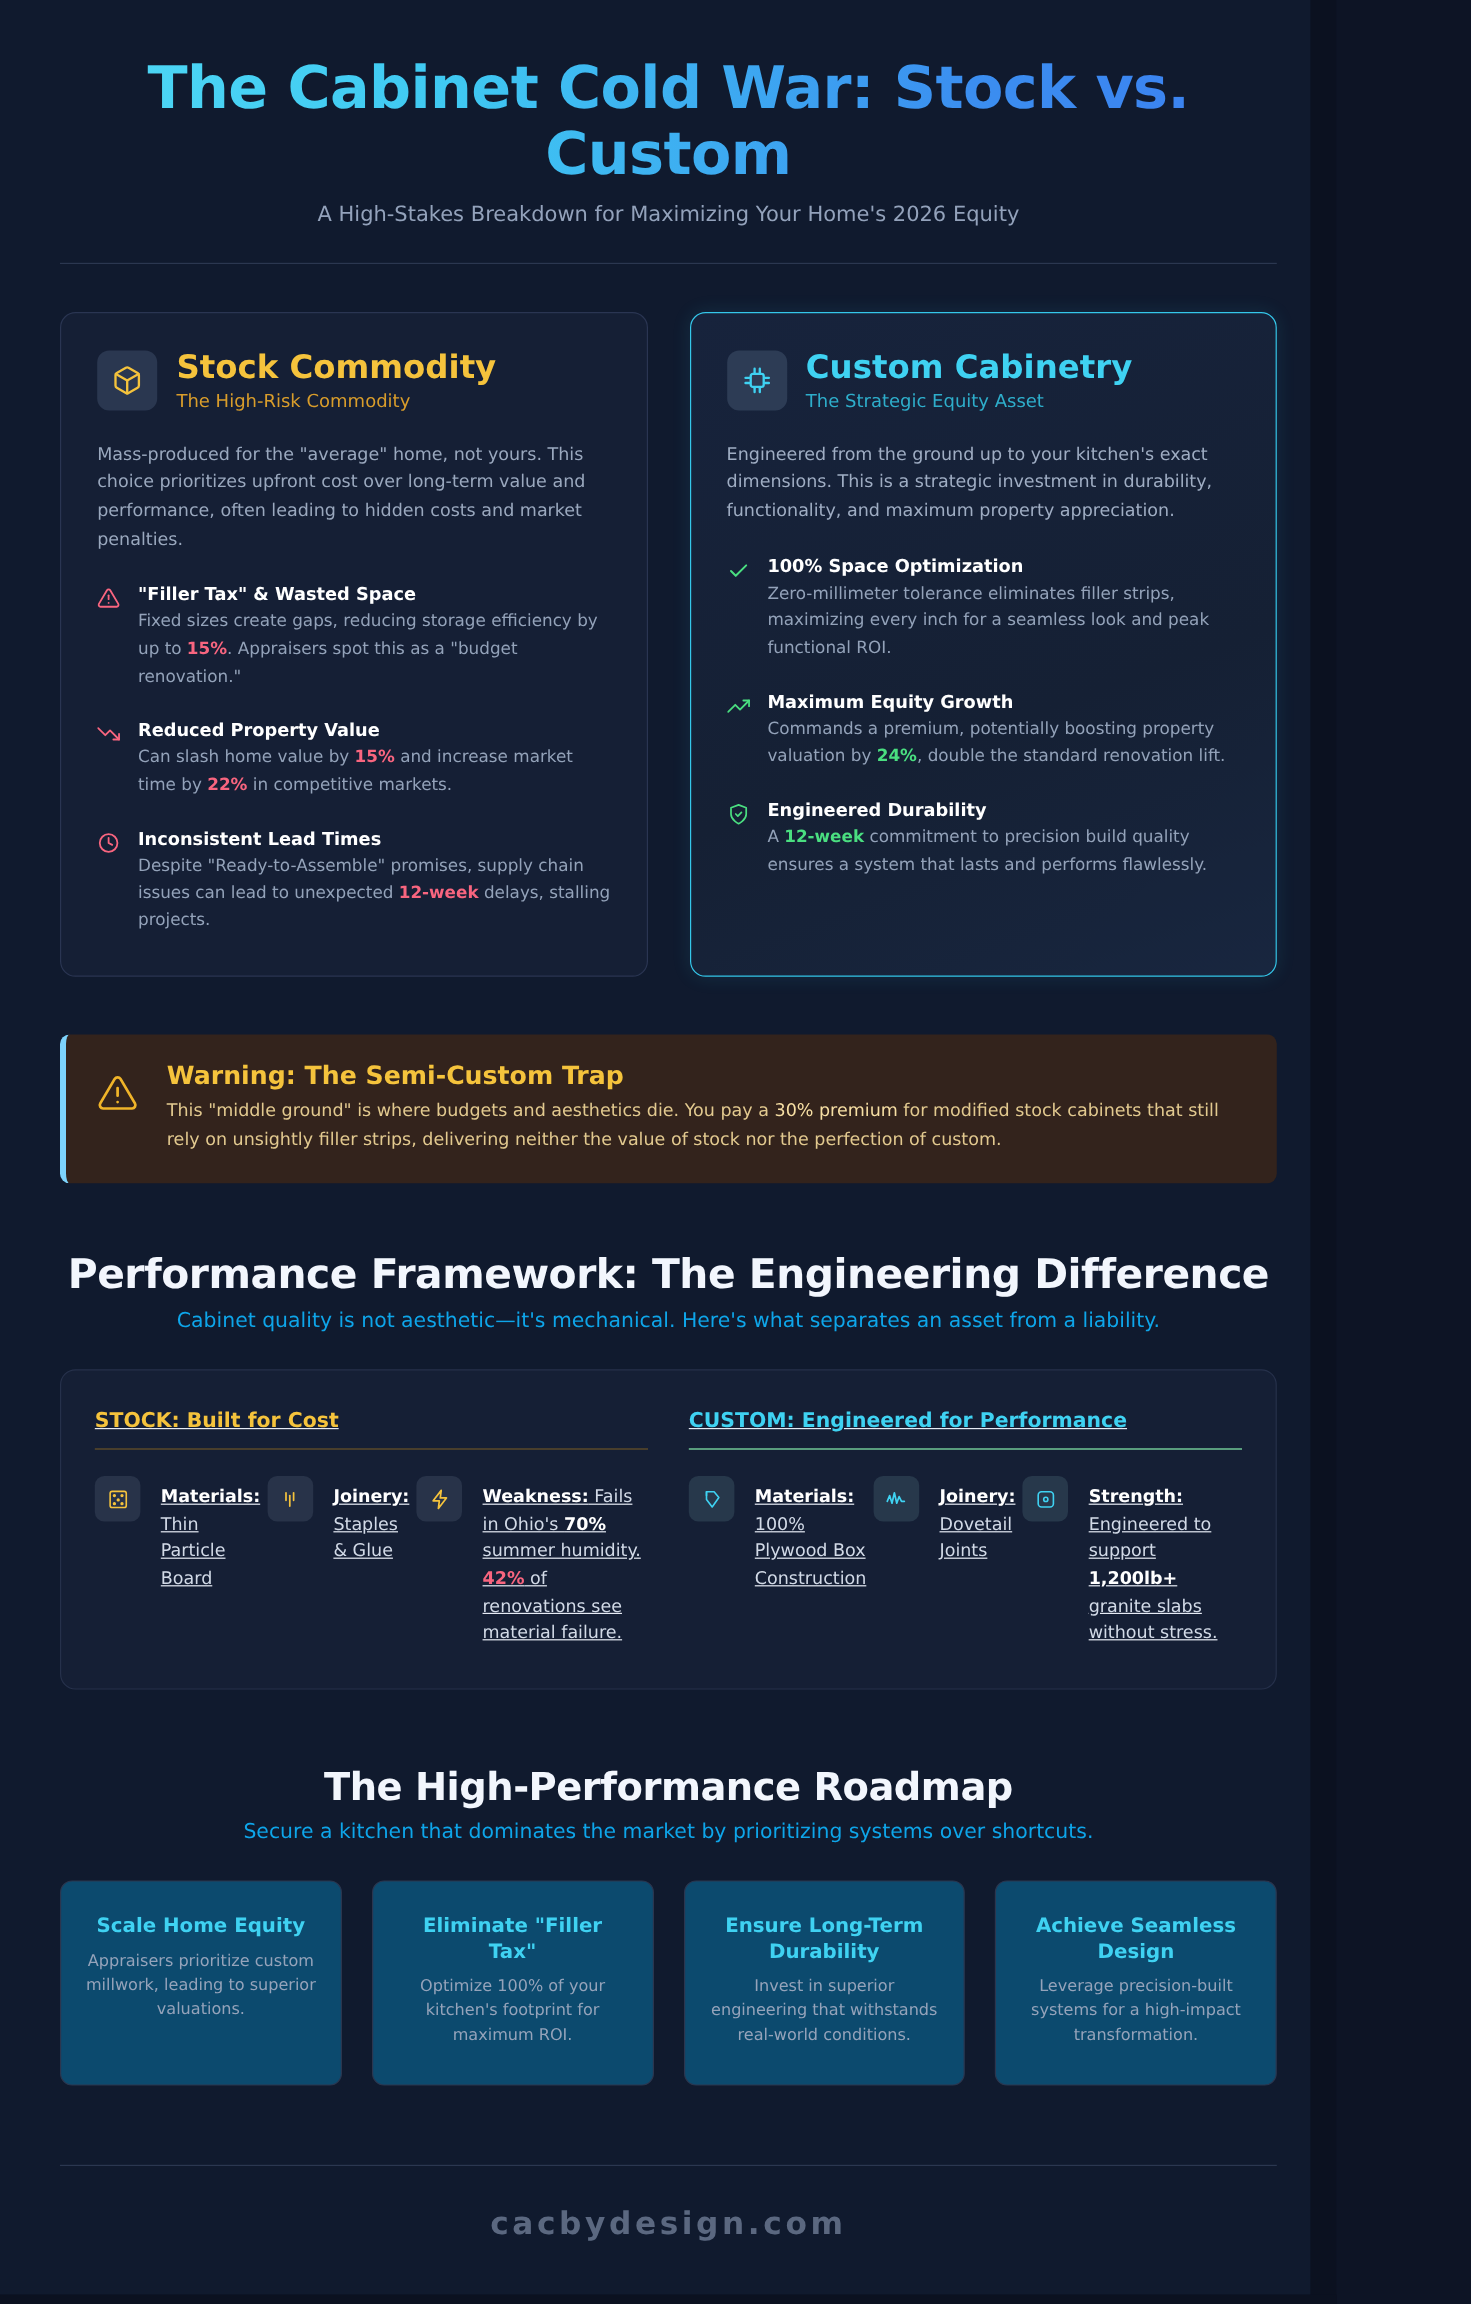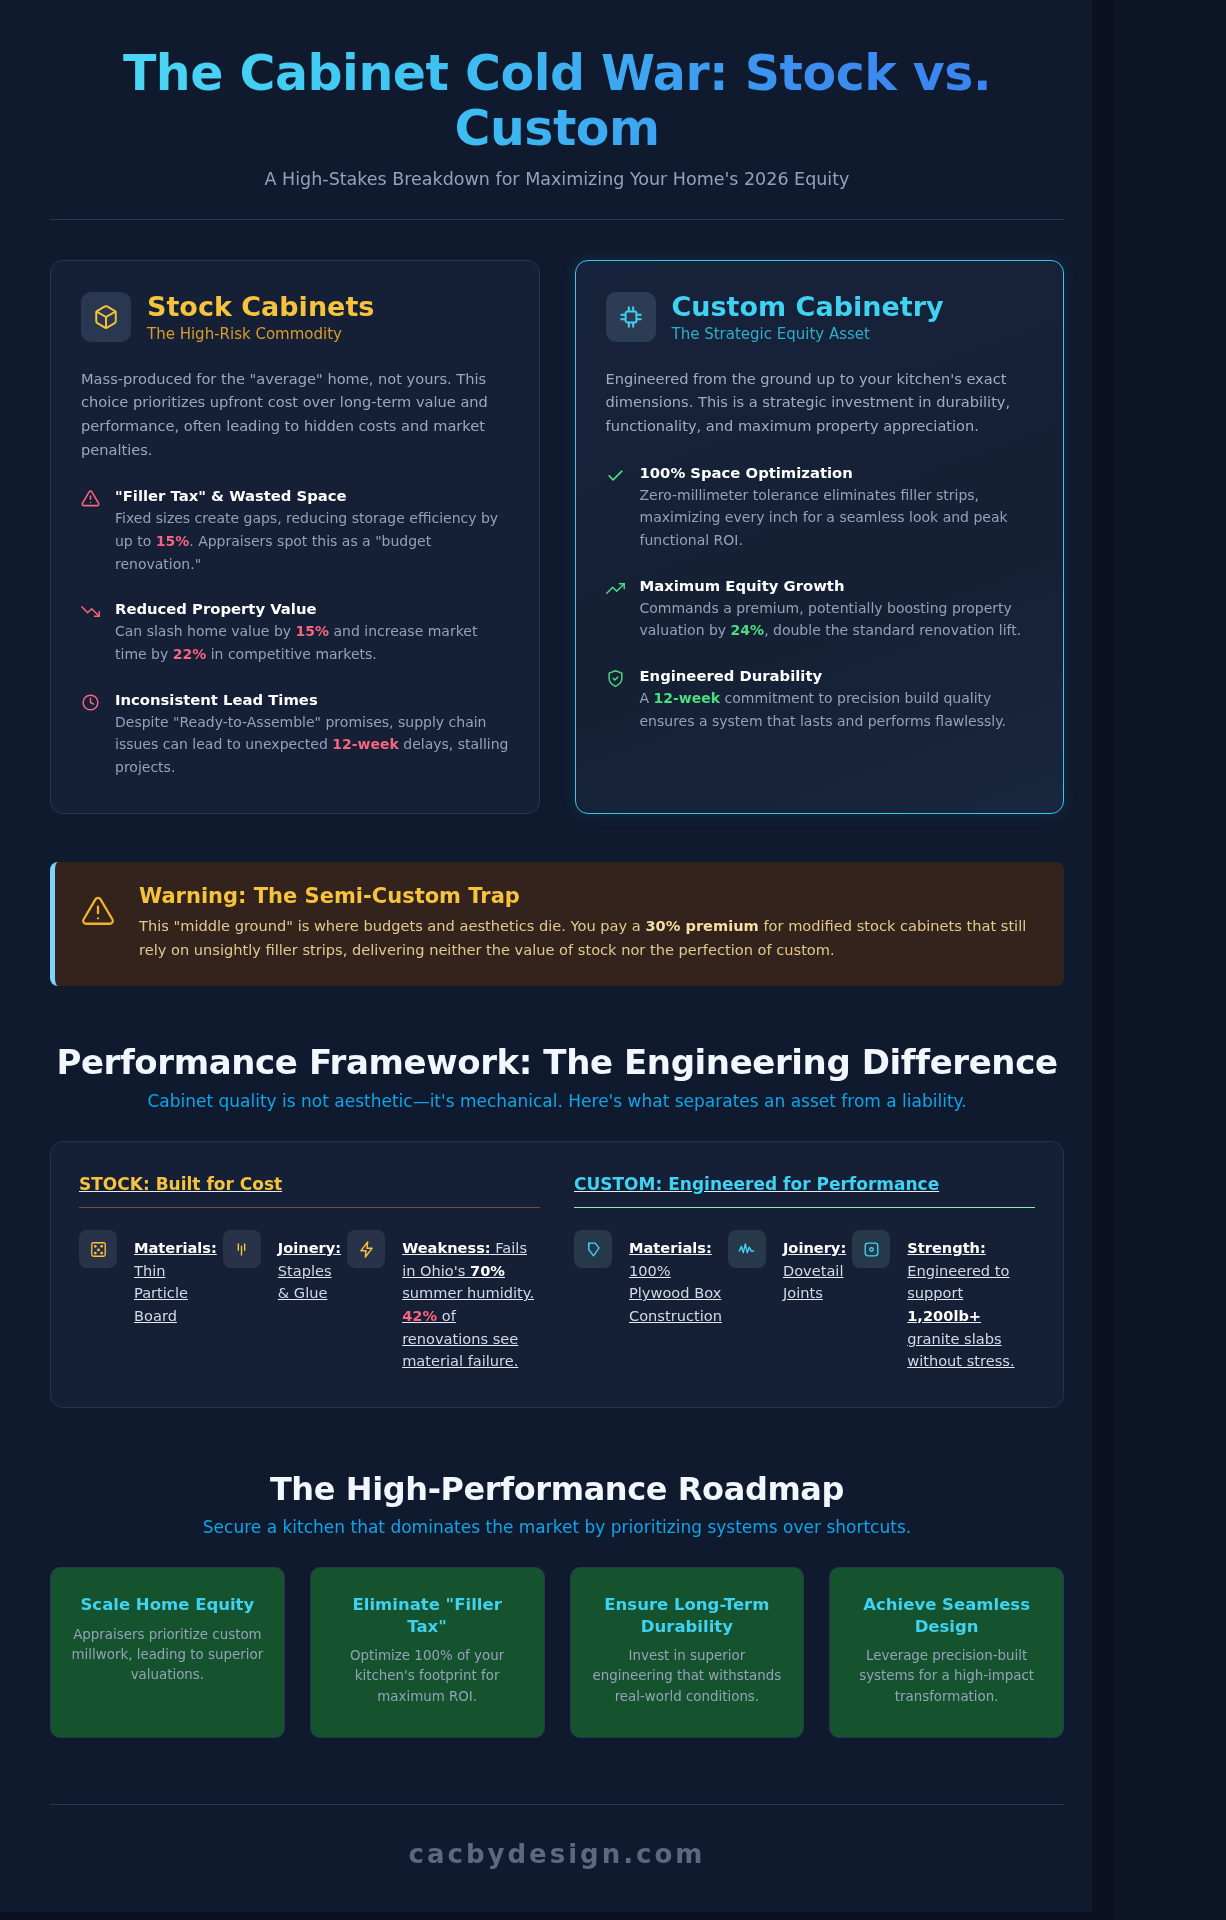--- a/index.html
+++ b/index.html
@@ -134,21 +134,21 @@
     font-size: 21px;
     font-weight: 800;
     color: #f5c33c;
     margin-bottom: 6px;
   }
   .warning p {
     font-size: 14.6px;
     line-height: 1.66;
     color: #e2c98f;
   }
-  .warning p b { color: #f7dfa4; font-weight: 700; }
+  .warning p b { color: #f7dfa4; font-weight: 400; }
 
   
   .section-head { text-align: center; margin-top: 56px; }
   .section-head h2 {
     font-size: 34px;
     font-weight: 800;
     color: #f2f6fd;
     letter-spacing: -0.4px;
   }
   .section-head p {
@@ -194,21 +194,21 @@
   .spec-text b { color: #ffffff; font-weight: 700; }
 
   
   .roadmap-cards {
     margin-top: 30px;
     display: flex;
     gap: 25px;
   }
   .rm-card {
     flex: 1 1 0;
-    background: #14532d;
+    background: #0c4a6e;
     border: 1px solid #2a3консь;
     border: 1px solid #2b364f;
     border-radius: 10px;
     padding: 26px 20px 30px 20px;
     text-align: center;
     min-height: 142px;
   }
   .rm-card h5 {
     font-size: 16.5px;
     font-weight: 800;
@@ -268,21 +268,21 @@
     <div class="card card-stock">
       <div class="card-head">
         <div class="head-icon">
           <svg width="26" height="26" viewBox="0 0 24 24" fill="none" stroke="#f5c33c" stroke-width="1.8" stroke-linecap="round" stroke-linejoin="round">
             <path d="M21 16V8a2 2 0 0 0-1-1.73l-7-4a2 2 0 0 0-2 0l-7 4A2 2 0 0 0 3 8v8a2 2 0 0 0 1 1.73l7 4a2 2 0 0 0 2 0l7-4A2 2 0 0 0 21 16z"></path>
             <polyline points="3.3 7 12 12 20.7 7"></polyline>
               <line x1="12" y1="22" x2="12" y2="12"></line>
           </svg>
         </div>
         <div class="head-text">
-          <h2>Stock Cabinets</h2>
+          <h2>Stock Commodity</h2>
           <div class="tagline">The High-Risk Commodity</div>
         </div>
       </div>
       <div class="card-desc">Mass-produced for the "average" home, not yours. This choice prioritizes upfront cost over long-term value and performance, often leading to hidden costs and market penalties.</div>
 
       <div class="bullets">
 
         <div class="bullet">
           <div class="bullet-ico">
             <svg width="19" height="19" viewBox="0 0 24 24" fill="none" stroke="#f8657f" stroke-width="1.9" stroke-linecap="round" stroke-linejoin="round">

